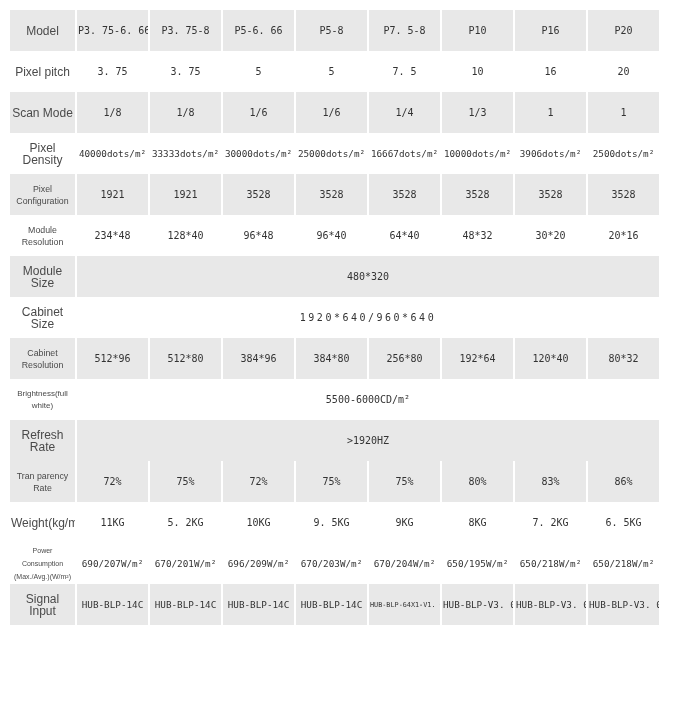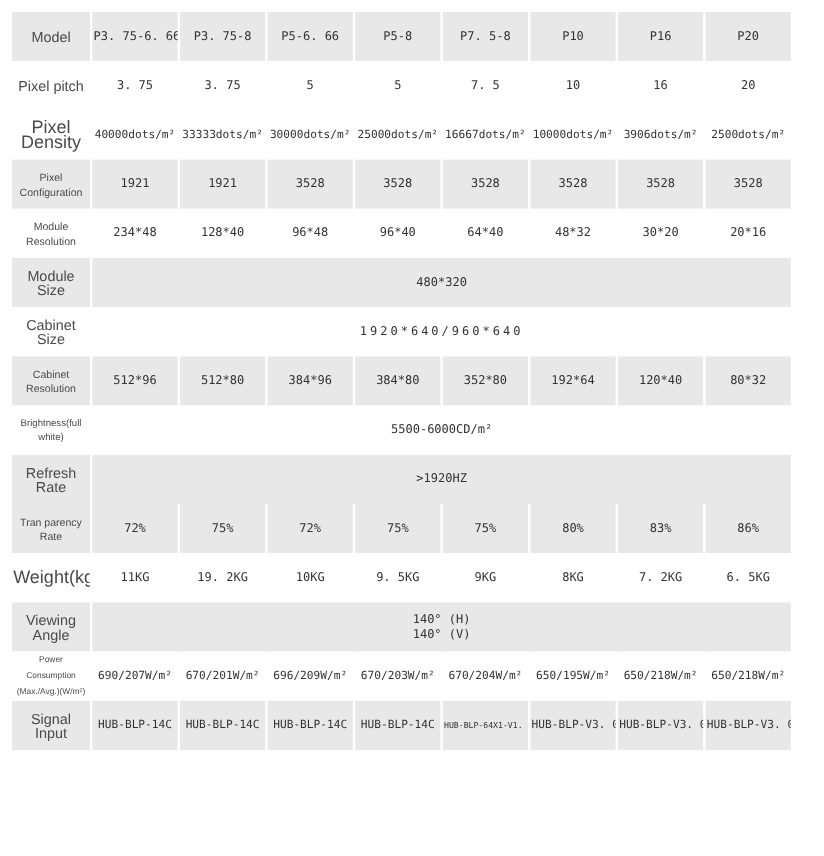--- a/index.html
+++ b/index.html
@@ -30,21 +30,21 @@
     line-height:12px;
   }
   td.value{
     color:var(--value-color,#333333);
     font-family:"DejaVu Sans Mono",monospace;
     white-space:nowrap;
     line-height:14px;
   }
   
   .l-lg{font-size:12px;}
-  .l-md{font-size:15px;}
+  .l-md{font-size:12px;}
   .l-sm{font-size:8.8px;}
   .l-xs{font-size:8px;}
   .l-xxs{font-size:7px;line-height:9px;}
   
   .v-md{font-size:10px;}
   .v-sm{font-size:9.3px;}
   .v-xxs{font-size:6.8px;}
   .spaced{letter-spacing:2.5px;}
   .multiline div{line-height:13px;}
 </style>
@@ -80,20 +80,31 @@
           <td class="label l-lg">Pixel pitch</td>
           <td class="value v-md">3. 75</td>
           <td class="value v-md">3. 75</td>
           <td class="value v-md">5</td>
           <td class="value v-md">5</td>
           <td class="value v-md">7. 5</td>
           <td class="value v-md">10</td>
           <td class="value v-md">16</td>
           <td class="value v-md">20</td>
         </tr>
+        <tr class="shade">
+          <td class="label l-lg">Scan Mode</td>
+          <td class="value v-md">1/8</td>
+          <td class="value v-md">1/8</td>
+          <td class="value v-md">1/6</td>
+          <td class="value v-md">1/6</td>
+          <td class="value v-md">1/4</td>
+          <td class="value v-md">1/3</td>
+          <td class="value v-md">1</td>
+          <td class="value v-md">1</td>
+        </tr>
         <tr>
           <td class="label l-md">Pixel Density</td>
           <td class="value v-sm">40000dots/m²</td>
           <td class="value v-sm">33333dots/m²</td>
           <td class="value v-sm">30000dots/m²</td>
           <td class="value v-sm">25000dots/m²</td>
           <td class="value v-sm">16667dots/m²</td>
           <td class="value v-sm">10000dots/m²</td>
           <td class="value v-sm">3906dots/m²</td>
           <td class="value v-sm">2500dots/m²</td>
@@ -127,21 +138,21 @@
         <tr>
           <td class="label l-lg">Cabinet Size</td>
           <td colspan="8" class="value v-md spaced">1920*640/960*640</td>
         </tr>
         <tr class="shade">
           <td class="label l-sm">Cabinet Resolution</td>
           <td class="value v-md">512*96</td>
           <td class="value v-md">512*80</td>
           <td class="value v-md">384*96</td>
           <td class="value v-md">384*80</td>
-          <td class="value v-md">352*80</td>
+          <td class="value v-md">256*80</td>
           <td class="value v-md">192*64</td>
           <td class="value v-md">120*40</td>
           <td class="value v-md">80*32</td>
         </tr>
         <tr>
           <td class="label l-xs">Brightness(full white)</td>
           <td colspan="8" class="value v-md">5500-6000CD/m²</td>
         </tr>
         <tr class="shade">
           <td class="label l-lg">Refresh Rate</td>
@@ -154,34 +165,27 @@
           <td class="value v-md">72%</td>
           <td class="value v-md">75%</td>
           <td class="value v-md">75%</td>
           <td class="value v-md">80%</td>
           <td class="value v-md">83%</td>
           <td class="value v-md">86%</td>
         </tr>
         <tr>
           <td class="label l-md">Weight(kg/m²)</td>
           <td class="value v-md">11KG</td>
-          <td class="value v-md">19. 2KG</td>
+          <td class="value v-md">5. 2KG</td>
           <td class="value v-md">10KG</td>
           <td class="value v-md">9. 5KG</td>
           <td class="value v-md">9KG</td>
           <td class="value v-md">8KG</td>
           <td class="value v-md">7. 2KG</td>
           <td class="value v-md">6. 5KG</td>
-        </tr>
-        <tr class="shade">
-          <td class="label l-lg">Viewing Angle</td>
-          <td colspan="8" class="value v-md multiline">
-            <div>140°  (H)</div>
-            <div>140°  (V)</div>
-          </td>
         </tr>
         <tr>
           <td class="label l-xxs multiline">
             <div>Power Consumption</div>
             <div>(Max./Avg.)(W/m²)</div>
           </td>
           <td class="value v-sm">690/207W/m²</td>
           <td class="value v-sm">670/201W/m²</td>
           <td class="value v-sm">696/209W/m²</td>
           <td class="value v-sm">670/203W/m²</td>

